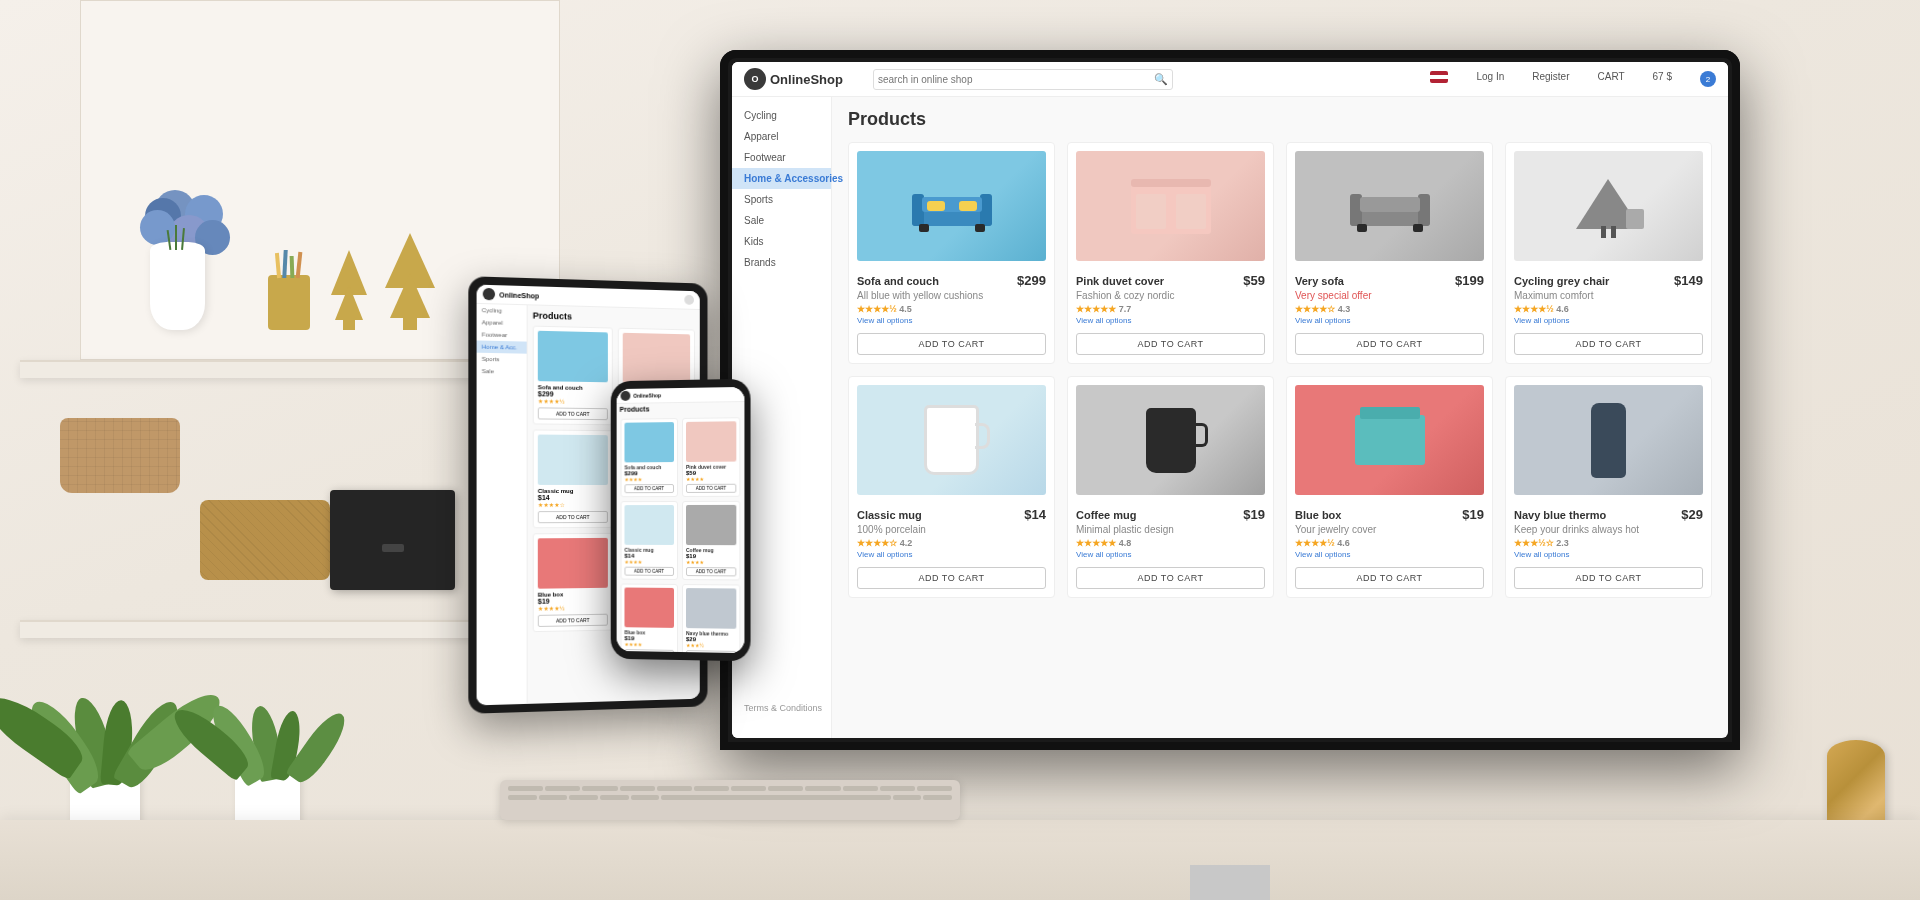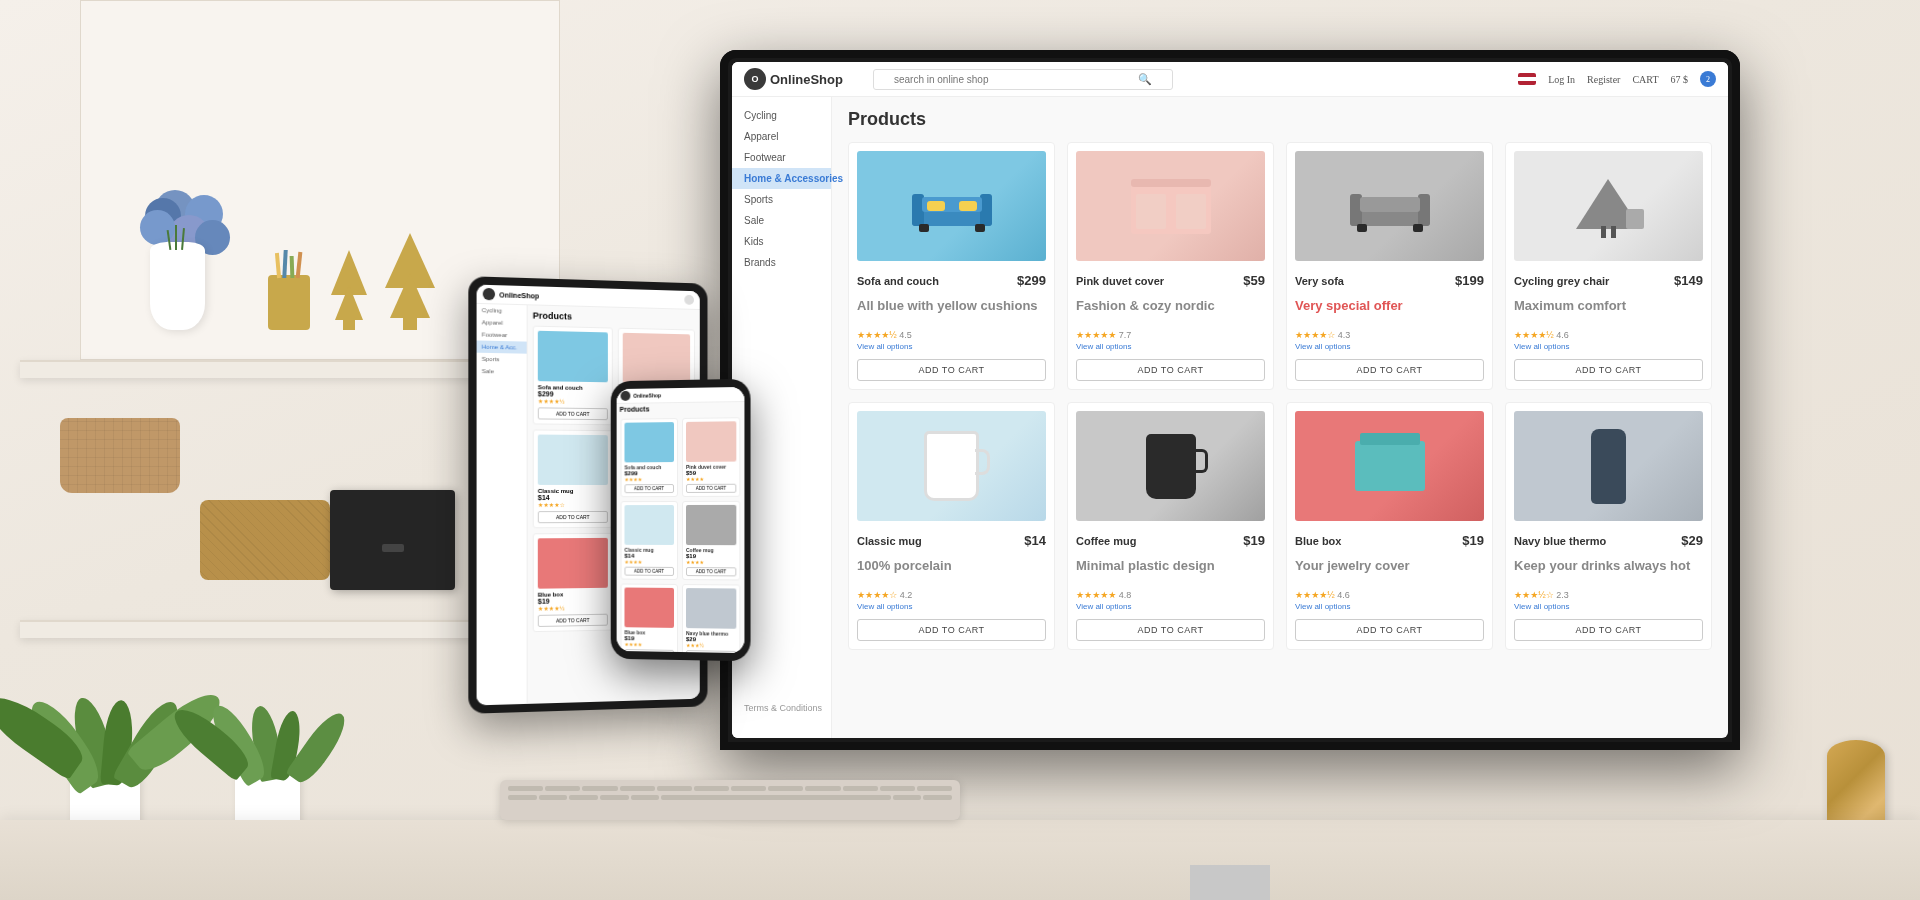--- a/index.html
+++ b/index.html
@@ -207,42 +207,40 @@
       font-size: 9px;
       font-weight: bold;
     }
 
     .shop-search {
       flex: 1;
       display: flex;
       align-items: center;
       border: 1px solid #ddd;
       border-radius: 3px;
-      padding: 3px 20px;
+      padding: 3px 4px;
       background: white;
       max-width: 300px;
       margin-left: 20px;
     }
 
     .shop-search input {
       border: none;
       outline: none;
       font-size: 10px;
       width: 100%;
       background: transparent;
     }
 
     .header-right {
       display: flex;
-      align-items: center;
-      gap: 12px;
+      gap: 28px;
       margin-left: auto;
       font-size: 10px;
       color: #555;
-      font-family: Liberation Serif, serif;
     }
 
     .flag-icon {
       width: 18px; height: 12px;
       background: linear-gradient(180deg, #B22234 33%, white 33%, white 66%, #B22234 66%);
       border-radius: 2px;
     }
 
     .cart-badge {
       background: #3a7bd5;
@@ -333,43 +331,43 @@
     .img-blue-box { background: linear-gradient(135deg, #e87878 60%, #d06060 100%); }
     .img-thermo { background: linear-gradient(135deg, #c0c8d0 60%, #a8b0b8 100%); }
 
     .product-name {
       font-size: 11px;
       font-weight: bold;
       color: #333;
     }
 
     .product-desc {
-      font-size: 13px;
+      font-size: 10px;
       color: #888;
-      margin-top: 10px;
-      font-weight: bold;
+      margin-top: 2px;
     }
 
     .product-price-row {
       display: flex;
       align-items: baseline;
       justify-content: space-between;
       margin-top: 4px;
     }
 
     .product-price {
       font-size: 13px;
       font-weight: bold;
       color: #333;
     }
 
     .product-stars {
       color: #f5a623;
       font-size: 9px;
-      margin-top: 17px;
+      margin-top: 3px;
+      font-weight: bold;
     }
 
     .product-rating {
       font-size: 9px;
       color: #888;
     }
 
     .product-link {
       font-size: 8px;
       color: #3a7bd5;

